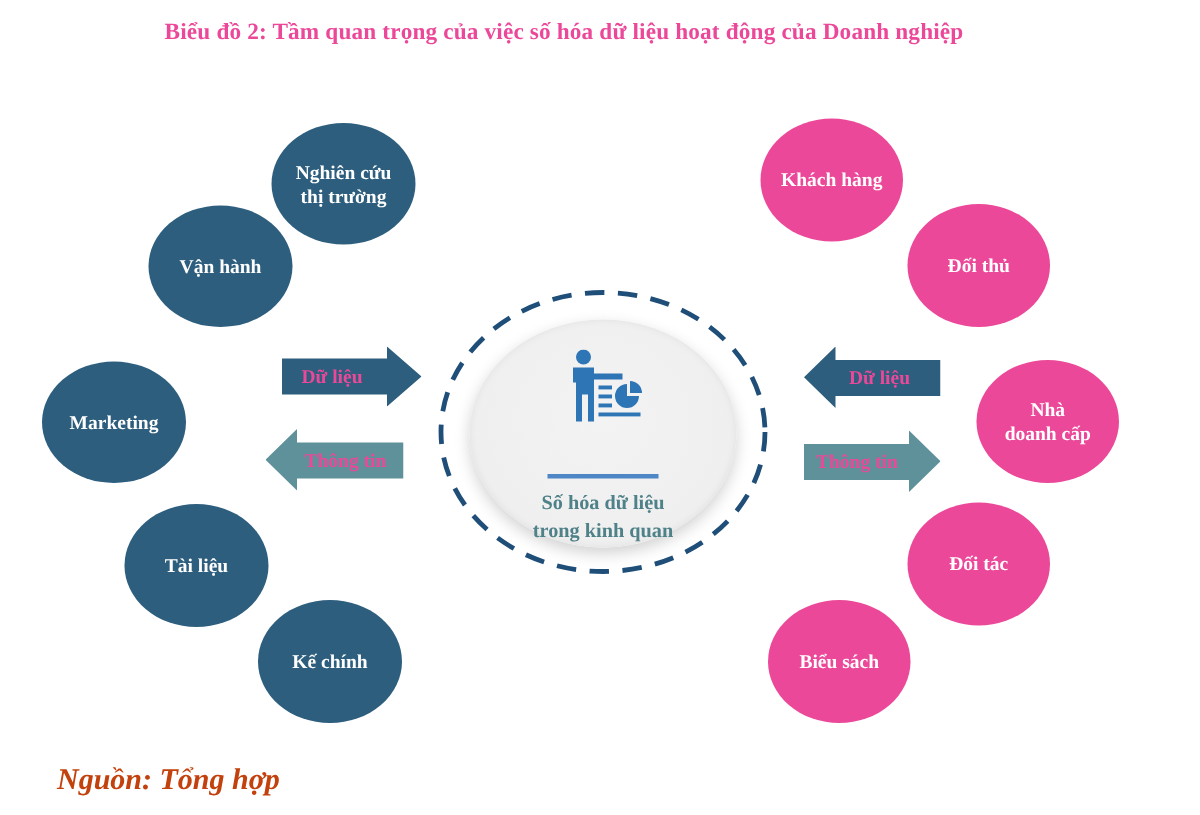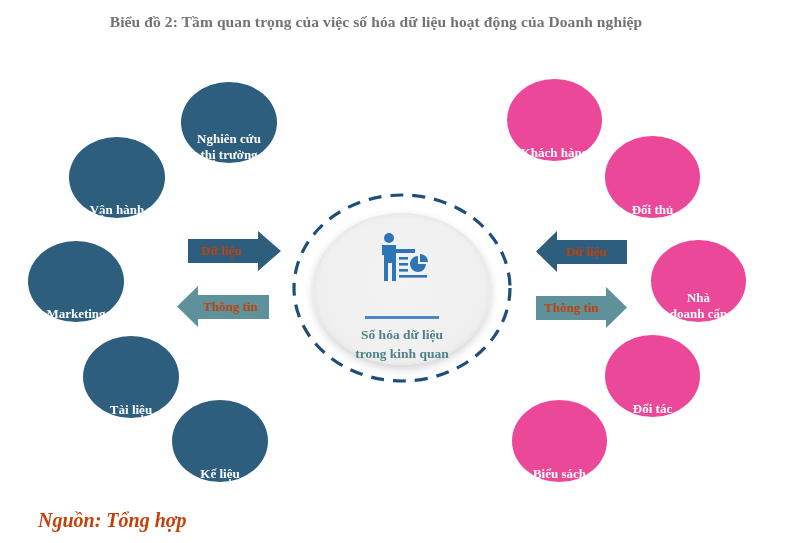--- a/index.html
+++ b/index.html
@@ -3,35 +3,35 @@
   <meta charset="utf-8">
   <style>
     html, body { margin: 0; padding: 0; }
     body {
       width: 800px; height: 543px; position: relative; overflow: hidden;
       background: #ffffff;
       font-family: "Liberation Serif", "DejaVu Serif", serif;
     }
     .title {
       position: absolute; left: 0; top: 13px; width: 752px; text-align: center;
-      font-size: 15.5px; font-weight: bold; color: #737373;
+      font-size: 15.5px; font-weight: bold; color: #ec4899;
       letter-spacing: 0.1px;
     }
     .node {
       position: absolute; border-radius: 50%;
-      display: flex; align-items: flex-end; justify-content: center; text-align: center;
+      display: flex; align-items: center; justify-content: center; text-align: center;
       color: #ffffff; font-weight: bold; font-size: 13px; line-height: 16px;
       box-sizing: border-box; padding: 0 6px;
     }
     .node.dark { background: #2d5e7e; }
     .node.light { background: #ec4899; }
     .arrow { position: absolute; }
     .arrow svg { position: absolute; left: 0; top: 0; }
     .arrow .lbl {
-      position: absolute; color: #c2410c; font-weight: bold; font-size: 13px;
+      position: absolute; color: #ec4899; font-weight: bold; font-size: 13px;
       line-height: 16px; white-space: nowrap;
     }
     .center-wrap { position: absolute; left: 290px; top: 190px; width: 224px; height: 196px; }
     .center-wrap svg.ring { position: absolute; left: 0; top: 0; }
     .center-disc {
       position: absolute; left: 23px; top: 23px; width: 178px; height: 152px; border-radius: 50%;
       background: radial-gradient(ellipse at 50% 45%, #f3f3f3 0%, #efefef 70%, #e2e2e2 100%);
       box-shadow: 0 4px 10px rgba(0,0,0,0.18), inset 0 0 6px rgba(0,0,0,0.06);
     }
     .center-icon { position: absolute; left: 68px; top: 20px; }
@@ -46,31 +46,31 @@
     }
   </style>
 </head>
 <body>
 
 <div class="title">Biểu đồ 2: Tầm quan trọng của việc số hóa dữ liệu hoạt động của Doanh nghiệp</div>
 
 <div class="node dark" style="left:181px; top:82px; width:96px; height:81px;">
   <span style="display:block; width:78px;">Nghiên cứu thị trường</span>
 </div>
-<div class="node dark" style="left:69px; top:137px; width:96px; height:81px;">
+<div class="node dark" style="left:99px; top:137px; width:96px; height:81px;">
   <span>Vận hành</span>
 </div>
 <div class="node dark" style="left:28px; top:241px; width:96px; height:81px;">
   <span>Marketing</span>
 </div>
 <div class="node dark" style="left:83px; top:336px; width:96px; height:82px;">
   <span>Tài liệu</span>
 </div>
 <div class="node dark" style="left:172px; top:400px; width:96px; height:82px;">
-  <span>Kế liệu</span>
+  <span>Kế chính</span>
 </div>
 
 <div class="node light" style="left:507px; top:79px; width:95px; height:82px;">
   <span>Khách hàng</span>
 </div>
 <div class="node light" style="left:605px; top:136px; width:95px; height:82px;">
   <span>Đối thủ</span>
 </div>
 <div class="node light" style="left:651px; top:240px; width:95px; height:82px;">
   <span style="display:block; width:60px;">Nhà doanh cấp</span>

